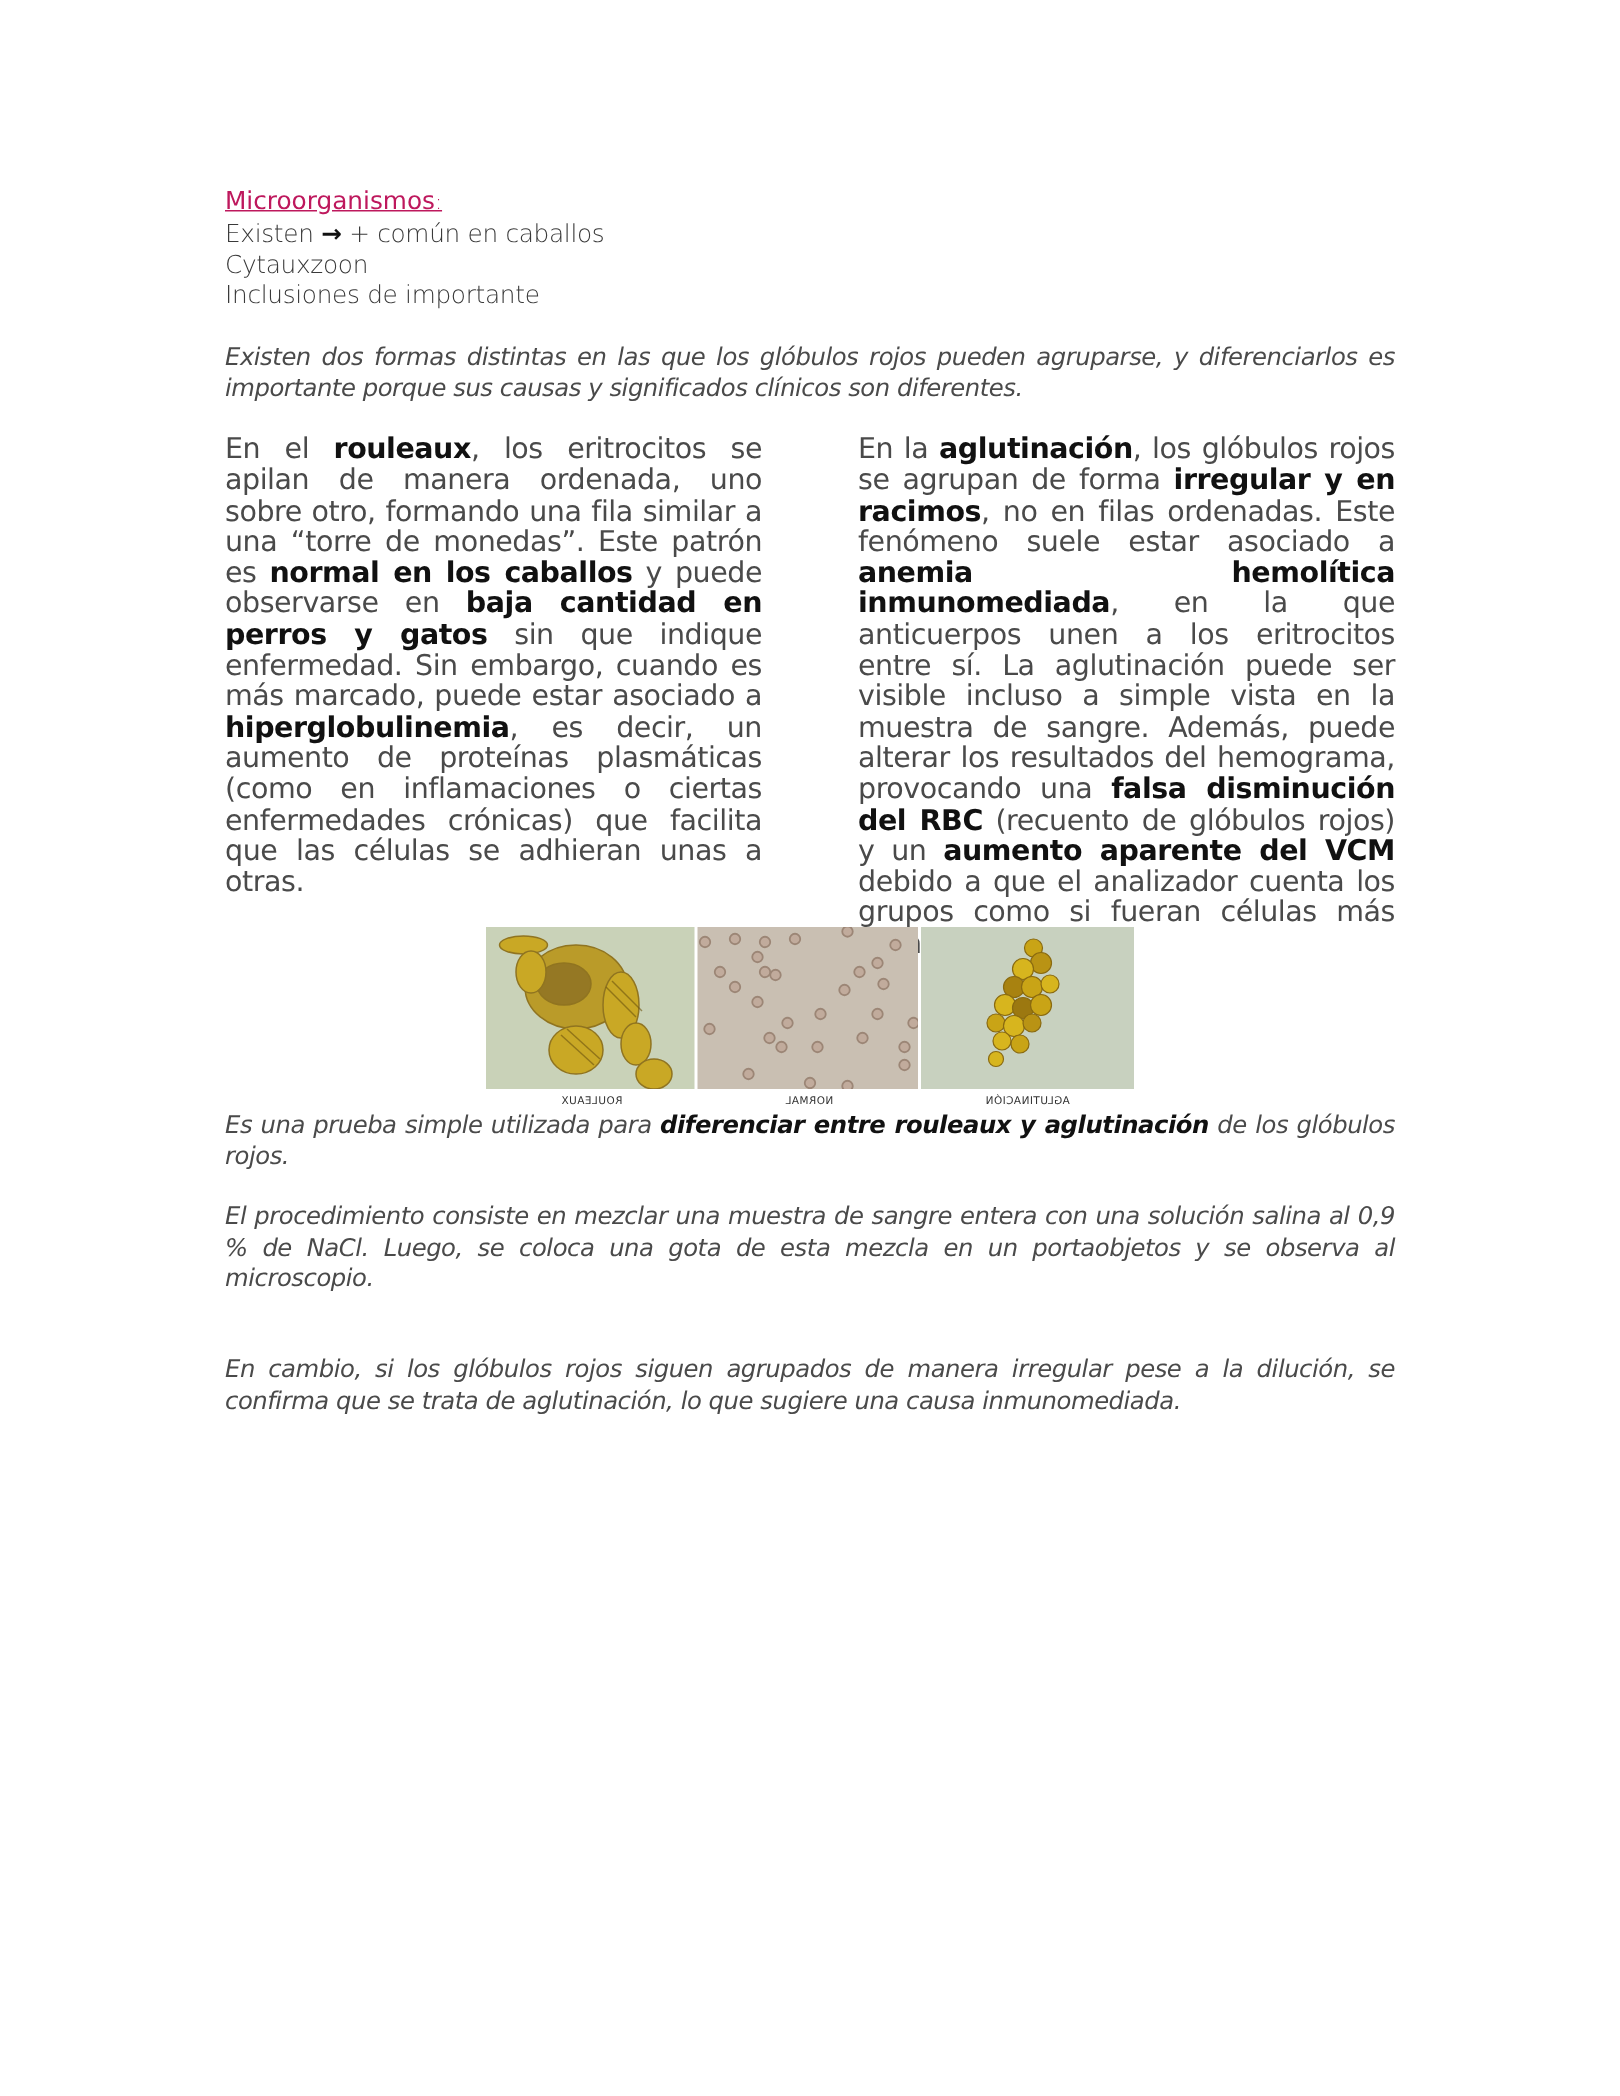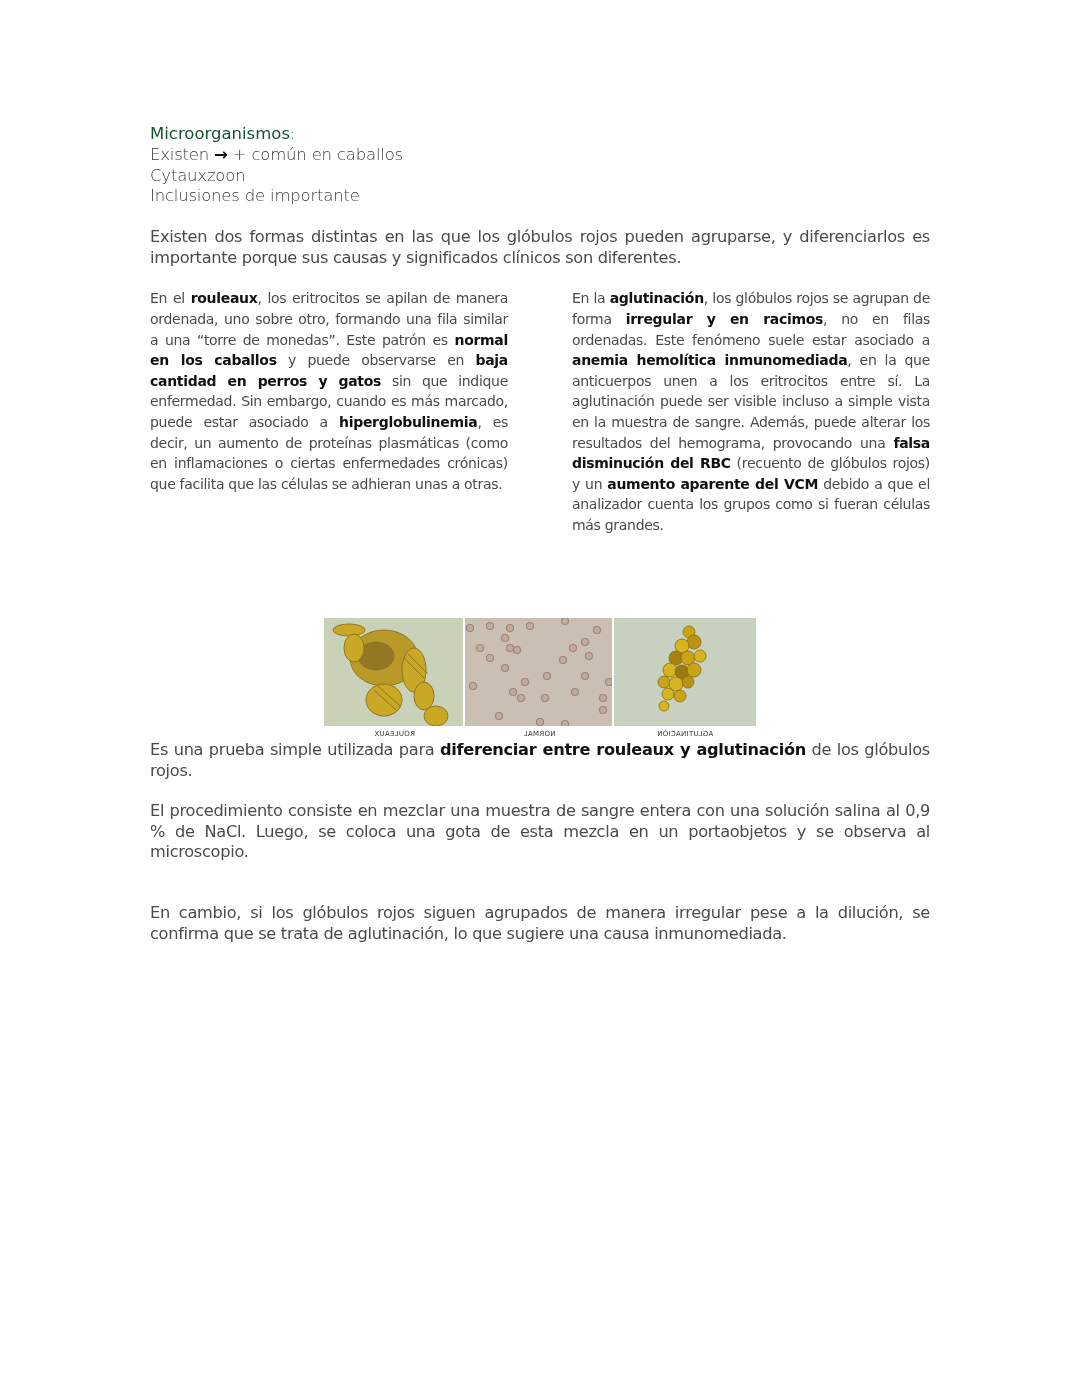--- a/index.html
+++ b/index.html
@@ -1,26 +1,26 @@
 <!DOCTYPE html>
 <html><head>
 <meta charset="utf-8">
 <style>
   html, body { margin: 0; padding: 0; background: #ffffff; }
   body { width: 1080px; height: 1397px; position: relative; overflow: hidden;
          font-family: "DejaVu Sans", sans-serif; color: #3a3a3a; }
   .page { position: absolute; left: 150px; top: 124px; width: 780px; }
   .line { font-size: 16.5px; line-height: 20.8px; font-weight: 300; letter-spacing: -0.2px; }
-  .heading { font-size: 16.5px; line-height: 20.8px; color: #14532d; font-weight: normal; }
+  .heading { font-size: 16.5px; line-height: 20.8px; color: #be185d; font-weight: normal; text-decoration: underline; }
   .heading .colon { font-weight: 300; font-size: 14px; }
   b, .b { color: #111; font-weight: bold; }
-  .para { font-size: 16.2px; line-height: 20.6px; text-align: justify; letter-spacing: -0.3px; color: #4a4a4a; }
+  .para { font-size: 16.2px; line-height: 20.6px; text-align: justify; letter-spacing: -0.3px; color: #4a4a4a; font-style: italic; }
   .gap { height: 20px; }
   .cols { display: flex; justify-content: space-between; margin-top: 20px; }
-  .col { width: 358px; font-size: 14px; line-height: 20.6px; text-align: justify; color: #4a4a4a; letter-spacing: -0.3px; }
+  .col { width: 358px; font-size: 19px; line-height: 20.6px; text-align: justify; color: #4a4a4a; letter-spacing: -0.3px; }
   .figure { position: absolute; left: 324px; top: 618px; width: 432px; height: 124px; }
   .panels { display: flex; height: 108px; }
   .panel { height: 108px; position: relative; overflow: hidden; }
   .p1 { width: 139px; background: #c9d2b8; margin-right: 2px; }
   .p2 { width: 147px; background: #c9bfb2; margin-right: 2px; }
   .p3 { width: 142px; background: #c8d1bf; }
   .labels { display: flex; height: 16px; }
   .lbl { font-size: 7px; color: #333; text-align: center; transform: scaleX(-1); letter-spacing: 0.3px; padding-top: 4px; }
   .l1 { width: 141px; } .l2 { width: 149px; } .l3 { width: 142px; }
   .test { position: absolute; left: 150px; top: 740px; width: 780px; }

